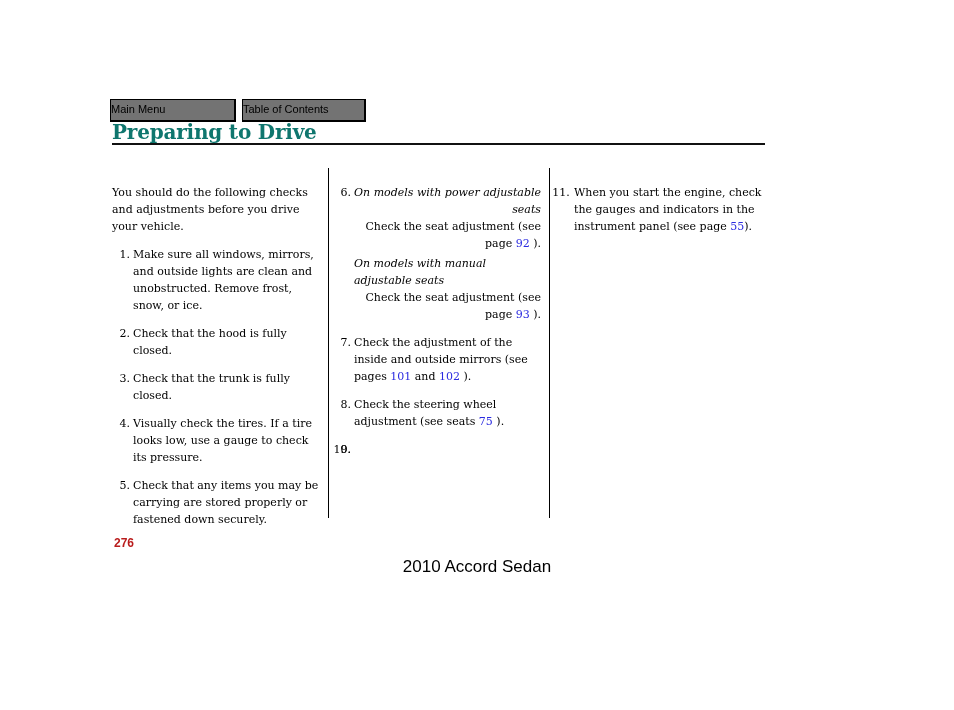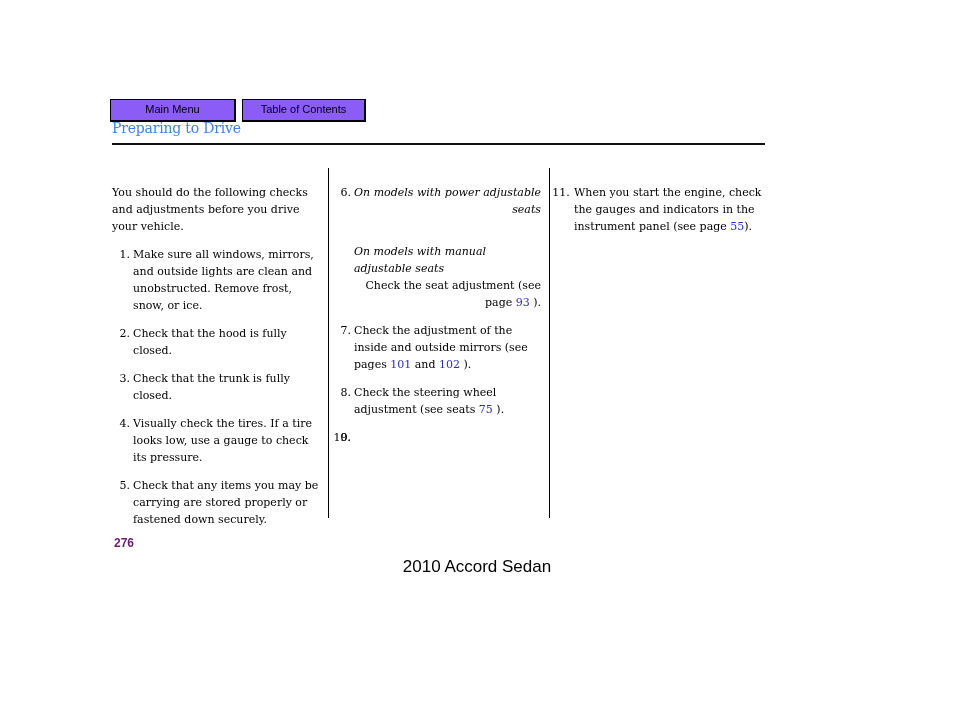--- a/index.html
+++ b/index.html
@@ -23,43 +23,43 @@
     left: 110px;
     top: 99px;
     display: flex;
     gap: 6px;
   }
   .nav-btn {
     font-family: "Liberation Sans", "DejaVu Sans", sans-serif;
     font-size: 11px;
     line-height: 1;
     color: #000;
-    background: #8b5cf6;
-    text-align: center;
+    background: #737373;
+    text-align: left;
     padding: 4px 0 5px 0;
     border: 1px solid #000;
     border-right-width: 2px;
     border-bottom-width: 2px;
     box-sizing: border-box;
     cursor: pointer;
     user-select: none;
   }
   .nav-btn.main-menu { width: 126px; }
   .nav-btn.toc { width: 124px; }
 
   
   .page-heading {
     position: absolute;
     left: 112px;
     top: 120px;
     font-family: "DejaVu Serif", "Liberation Serif", serif;
-    font-weight: normal;
-    font-size: 14px;
+    font-weight: bold;
+    font-size: 20px;
     letter-spacing: -0.2px;
-    color: #3b82f6;
+    color: #0f766e;
     white-space: nowrap;
   }
   .heading-rule {
     position: absolute;
     left: 112px;
     top: 143px;
     width: 653px;
     height: 2px;
     background: #111;
   }
@@ -128,38 +128,38 @@
   }
 
   .ital {
     font-style: italic;
   }
   .sub-block {
     display: block;
     text-align: right;
   }
   .sub-block + .sub-block { margin-top: 0; }
-  .gap-block { margin-top: 25px; display: block; }
+  .gap-block { margin-top: 3px; display: block; }
 
   a.pagelink,
   .pagelink {
     color: #2a2ae0;
     text-decoration: none;
     cursor: pointer;
   }
 
   
   .page-number {
     position: absolute;
     left: 114px;
     top: 536px;
     font-family: "Liberation Sans", "DejaVu Sans", sans-serif;
     font-weight: bold;
     font-size: 12px;
-    color: #701a75;
+    color: #b91c1c;
   }
   .doc-footer {
     position: absolute;
     left: 0;
     top: 557px;
     width: 954px;
     text-align: center;
     font-family: "Liberation Sans", "DejaVu Sans", sans-serif;
     font-size: 17px;
     color: #000;
@@ -206,20 +206,21 @@
       </li>
     </ol>
   </div>
 
   <div class="col col-2">
     <ol class="checklist">
 
       <li>
         <span class="num">6.</span>
         <span class="sub-block ital">On models with power adjustable seats</span>
+        <span class="sub-block"><span>Check the seat adjustment (see page</span>&nbsp;<span class="pagelink">92</span>&nbsp;<span>).</span></span>
         <span class="gap-block ital">On models with manual adjustable seats</span>
         <span class="sub-block"><span>Check the seat adjustment (see page</span>&nbsp;<span class="pagelink">93</span>&nbsp;<span>).</span></span>
       </li>
 
       <li>
         <span class="num">7.</span>
         <span><span>Check the adjustment of the inside and outside mirrors (see pages</span>&nbsp;<span class="pagelink">101</span>&nbsp;<span>and</span>&nbsp;<span class="pagelink">102</span>&nbsp;<span>).</span></span>
       </li>
 
       <li>

